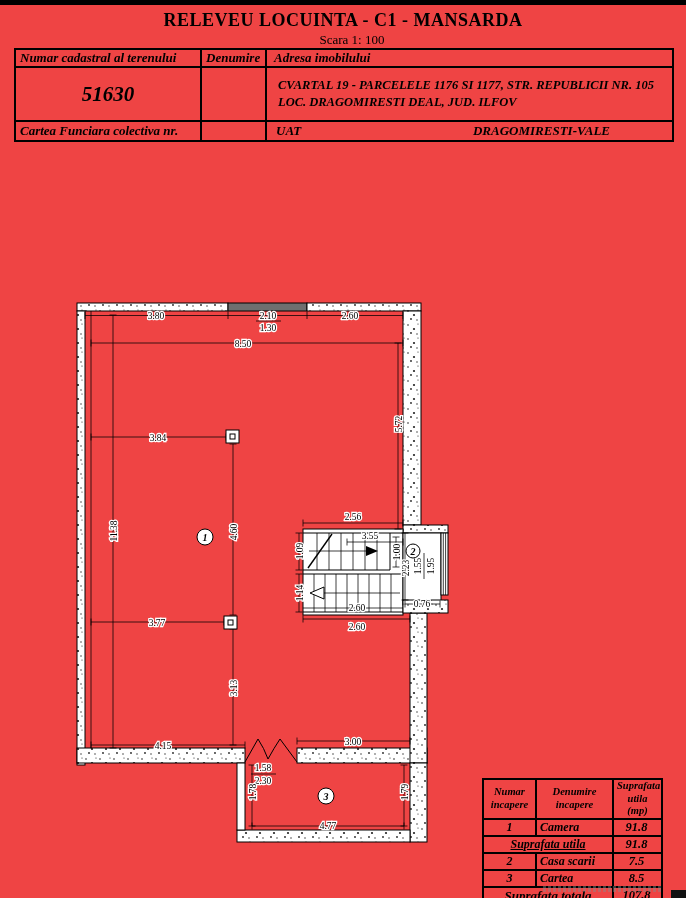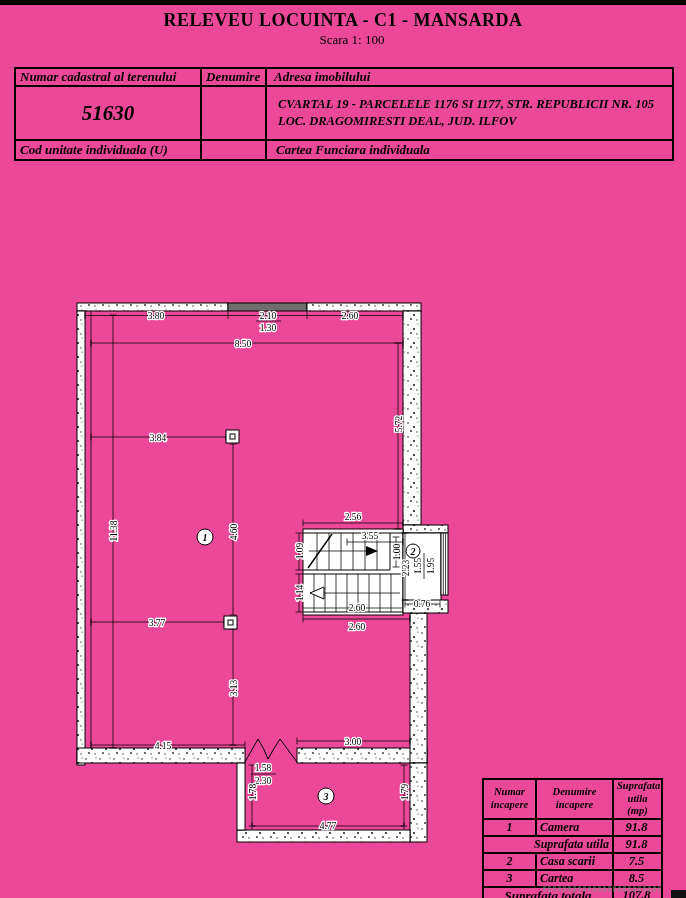--- a/index.html
+++ b/index.html
@@ -1,37 +1,37 @@
 <!DOCTYPE html>
 <html><head>
 <meta charset="utf-8">
 <style>
   html,body{margin:0;padding:0;background:#e8e8e8;}
-  .page{position:relative;width:686px;height:898px;background:#ec4899;overflow:hidden;
+  .page{position:relative;width:686px;height:898px;background:#ef4444;overflow:hidden;
         font-family:"Liberation Serif",serif;color:#000;}
   .topbar{position:absolute;left:0;top:0;width:686px;height:5px;background:#000;}
   .title{position:absolute;left:0;top:10px;width:686px;text-align:center;
          font-size:18px;font-weight:700;letter-spacing:.5px;}
   .scale{position:absolute;left:9px;top:32px;width:686px;text-align:center;font-size:13px;}
 
   table{border-collapse:collapse;table-layout:fixed;}
-  .info{position:absolute;left:14px;top:67px;width:658px;}
+  .info{position:absolute;left:14px;top:48px;width:658px;}
   .info td{border:2px solid #000;padding:0 4px;font-weight:700;font-style:italic;
            font-size:13px;vertical-align:middle;overflow:hidden;white-space:nowrap;}
   .info .big{font-size:21px;text-align:center;}
   .info .addr{font-size:12.5px;line-height:1.35;}
   .uatrow{display:flex;justify-content:space-between;padding-right:58px;}
 
   .areas{position:absolute;left:482px;top:778px;width:179px;}
   .areas td{border:2px solid #000;font-weight:700;font-style:italic;font-size:12px;
             padding:0 3px;overflow:hidden;white-space:nowrap;}
   .areas .hd{font-size:10.5px;text-align:center;line-height:1.2;white-space:normal;}
   .areas .nr{text-align:center;}
   .areas .val{text-align:center;padding-right:5px;font-size:12.5px;}
-  .areas .span{text-align:right;}
+  .areas .span{text-align:center;text-decoration:underline;}
   .areas .tot{font-size:13px;text-align:center;}
 
   svg{position:absolute;left:0;top:0;}
   .wall{fill:url(#stip);stroke:#000;stroke-width:1;}
   .white{fill:#fff;stroke:#000;stroke-width:1;}
   .ln{stroke:#000;stroke-width:1;fill:none;}
   .thin{stroke:#000;stroke-width:.75;fill:none;}
   .dim{font-family:"Liberation Serif",serif;font-size:9.5px;fill:#000;text-anchor:middle;
        paint-order:stroke;stroke:#fff;stroke-width:2.5px;}
   .roomnum{font-family:"Liberation Serif",serif;font-style:italic;font-weight:700;
@@ -64,23 +64,28 @@
     </tr>
     <tr style="height:54px">
       <td class="big">51630</td>
       <td></td>
       <td class="addr" style="padding-left:11px">
         <div>CVARTAL 19 - PARCELELE 1176 SI 1177, STR. REPUBLICII NR. 105</div>
         <div>LOC. DRAGOMIRESTI DEAL, JUD. ILFOV</div>
       </td>
     </tr>
     <tr style="height:20px">
-      <td>Cod unitate individuala (U)</td>
+      <td>Cartea Funciara colectiva nr.</td>
       <td></td>
-      <td style="padding-left:9px">Cartea Funciara individuala</td>
+      <td style="padding-left:9px">
+        <div class="uatrow">
+          <span>UAT</span>
+          <span>DRAGOMIRESTI-VALE</span>
+        </div>
+      </td>
     </tr>
   </tbody>
     </table>
 
   <svg width="686" height="898" viewBox="0 0 686 898">
     <defs>
       <pattern id="stip" width="14" height="14" patternUnits="userSpaceOnUse">
         <rect width="14" height="14" fill="#fff"></rect>
         <circle cx="2" cy="3" r=".8" fill="#222"></circle>
         <circle cx="8" cy="7" r="1.1" fill="#222"></circle>

